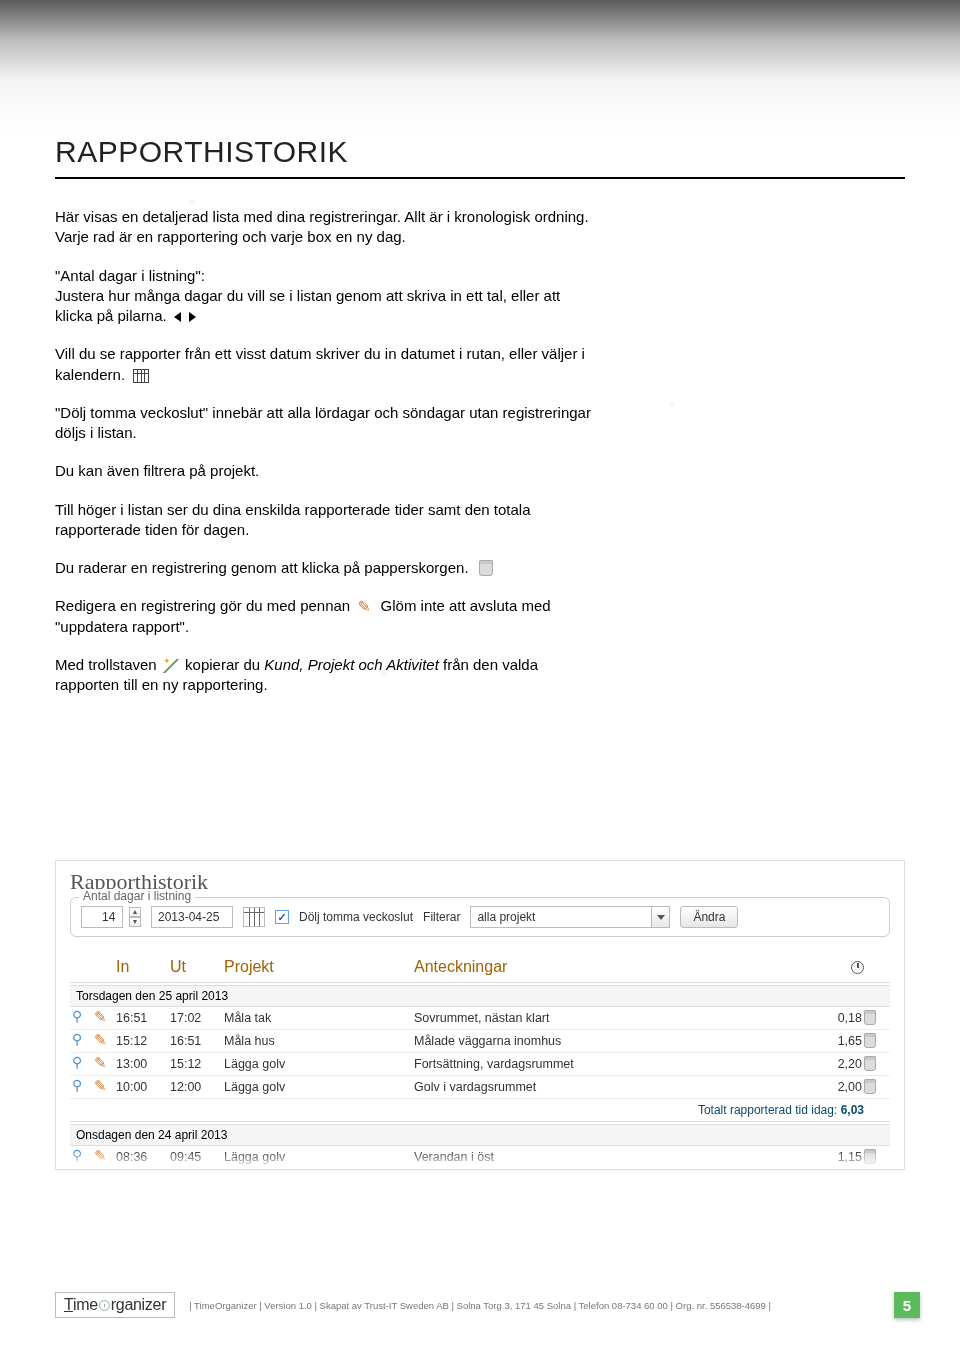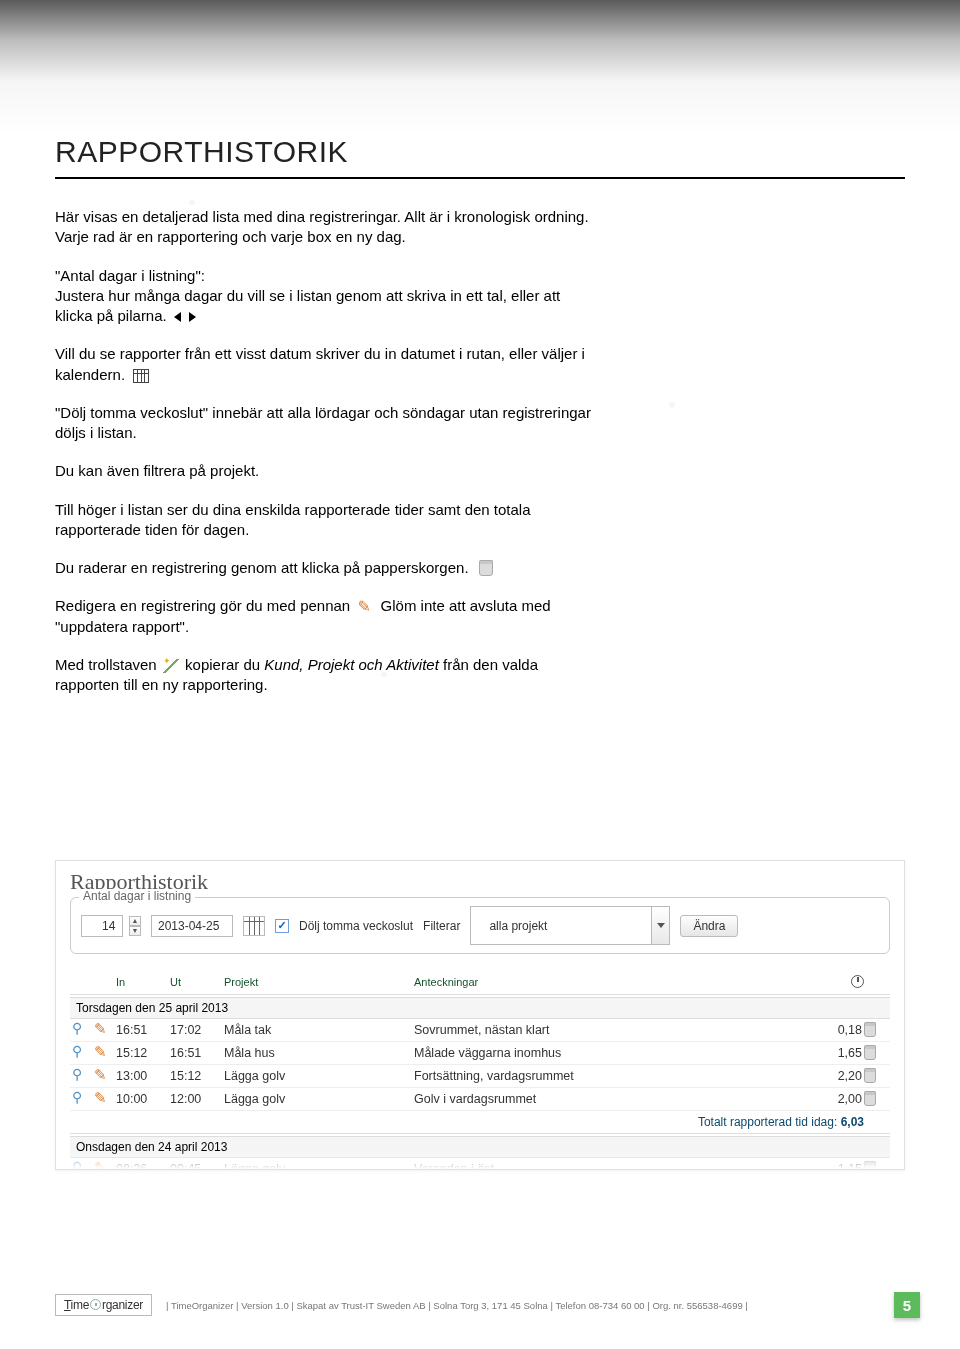--- a/index.html
+++ b/index.html
@@ -109,21 +109,21 @@
     width: 22px; height: 20px; border: 1px solid #bbb; background:
       linear-gradient(#666,#666) 0 4px/100% 1px no-repeat,
       linear-gradient(#666,#666) 5px 0/1px 100% no-repeat,
       linear-gradient(#666,#666) 10px 0/1px 100% no-repeat,
       linear-gradient(#666,#666) 15px 0/1px 100% no-repeat,
       #fff;
   }
   .chk { width: 14px; height: 14px; border: 1px solid #6aa0d8; background: #fff; display: inline-flex; align-items: center; justify-content: center; color: #1565c0; font-size: 11px; line-height: 1; font-weight: bold; }
   .lbl { font-size: 12px; color: #333; }
   .filter-select {
-    width: 200px; height: 39px; border: 1px solid #bbb; background: #fff; font-size: 12px; padding: 0 18px;
+    width: 200px; height: 22px; border: 1px solid #bbb; background: #fff; font-size: 12px; padding: 0 6px;
     display: inline-flex; align-items: center; position: relative;
   }
   .filter-select .dd-btn {
     position: absolute; right: 0; top: 0; bottom: 0; width: 18px; border-left: 1px solid #bbb;
     background: linear-gradient(#fff,#e8e8e8); display: flex; align-items: center; justify-content: center;
   }
   .filter-select .dd-btn::after {
     content: ""; width: 0; height: 0; border-left: 4px solid transparent; border-right: 4px solid transparent; border-top: 5px solid #555;
   }
   .btn {
@@ -131,21 +131,21 @@
     background: linear-gradient(#fefefe,#e6e6e6); font-size: 12px; display: inline-flex; align-items: center; color: #333;
   }
 
   .grid { margin-top: 18px; }
   .grid-header, .grid-row {
     display: grid;
     grid-template-columns: 22px 22px 54px 54px 190px 1fr 60px 24px;
     align-items: center;
     padding: 3px 2px;
   }
-  .grid-header { color: #14532d; font-size: 11px; border-bottom: 1px solid #ddd; padding-bottom: 6px; }
+  .grid-header { color: #a16207; font-size: 16px; border-bottom: 1px solid #ddd; padding-bottom: 6px; }
   .grid-header .clk {
     width: 13px; height: 13px; border: 1.5px solid #555; border-radius: 50%; position: relative; justify-self: end;
   }
   .grid-header .clk::after {
     content: ""; position: absolute; top: 1px; left: 5px; width: 1.5px; height: 5px; background: #555;
   }
   .day-bar {
     background: #f5f5f5; border-top: 1px solid #ddd; border-bottom: 1px solid #ddd;
     font-size: 12px; padding: 3px 6px; color: #000000; margin-top: 2px;
   }
@@ -173,21 +173,21 @@
     position: absolute; left: 0; right: 0; bottom: 0; height: 18px;
     background: linear-gradient(to bottom, rgba(255,255,255,0), #fff);
   }
 
   
   .footer {
     position: absolute; left: 55px; right: 40px; bottom: 30px; height: 28px;
     display: flex; align-items: center; gap: 14px;
   }
   .logo {
-    border: 1px solid #bbb; padding: 3px 8px; font-size: 12px; color: #333; background: #fff;
+    border: 1px solid #bbb; padding: 3px 8px; font-size: 16px; color: #333; background: #fff;
     font-family: Arial, sans-serif; letter-spacing: -0.3px;
   }
   .logo .t { text-decoration: underline; }
   .logo .o { display: inline-block; width: 11px; height: 11px; border: 1.5px solid #9aa; border-radius: 50%; vertical-align: -1px; margin: 0 1px; position: relative; }
   .logo .o::after { content: ""; position: absolute; top: 2.5px; left: 4px; width: 1.5px; height: 3px; background: #9aa; }
   .footer-text { font-size: 9.5px; color: #777; flex: 1; white-space: nowrap; overflow: hidden; }
   .page-badge {
     width: 26px; height: 26px; background: #5cbb5c; color: #fff; font-weight: bold;
     display: flex; align-items: center; justify-content: center; font-size: 15px;
     box-shadow: 0 2px 4px rgba(0,0,0,0.25);

